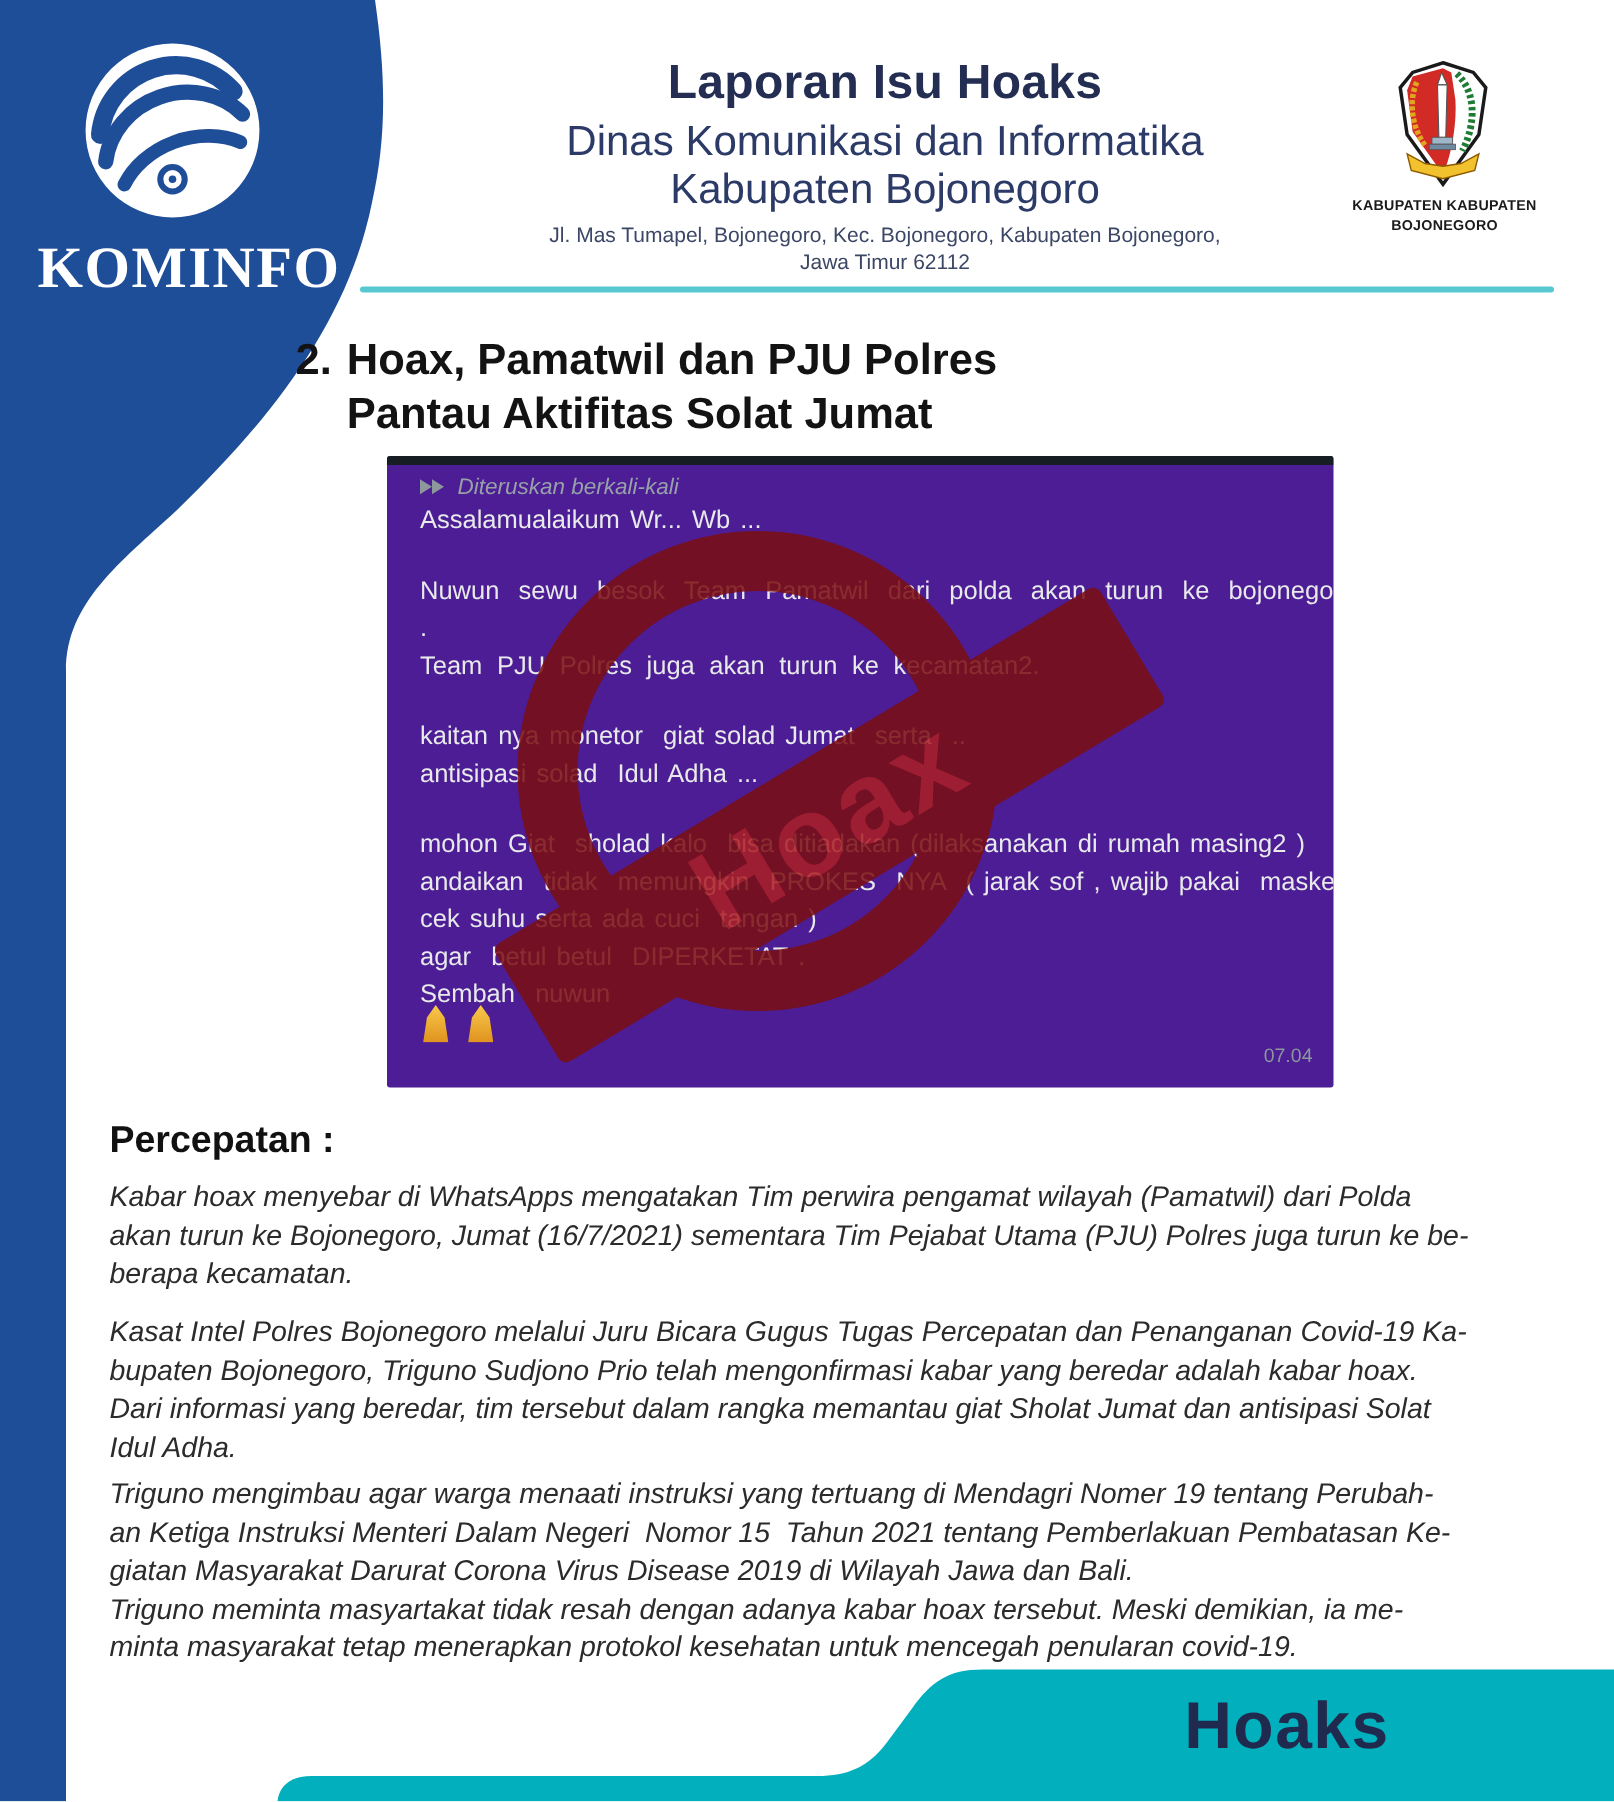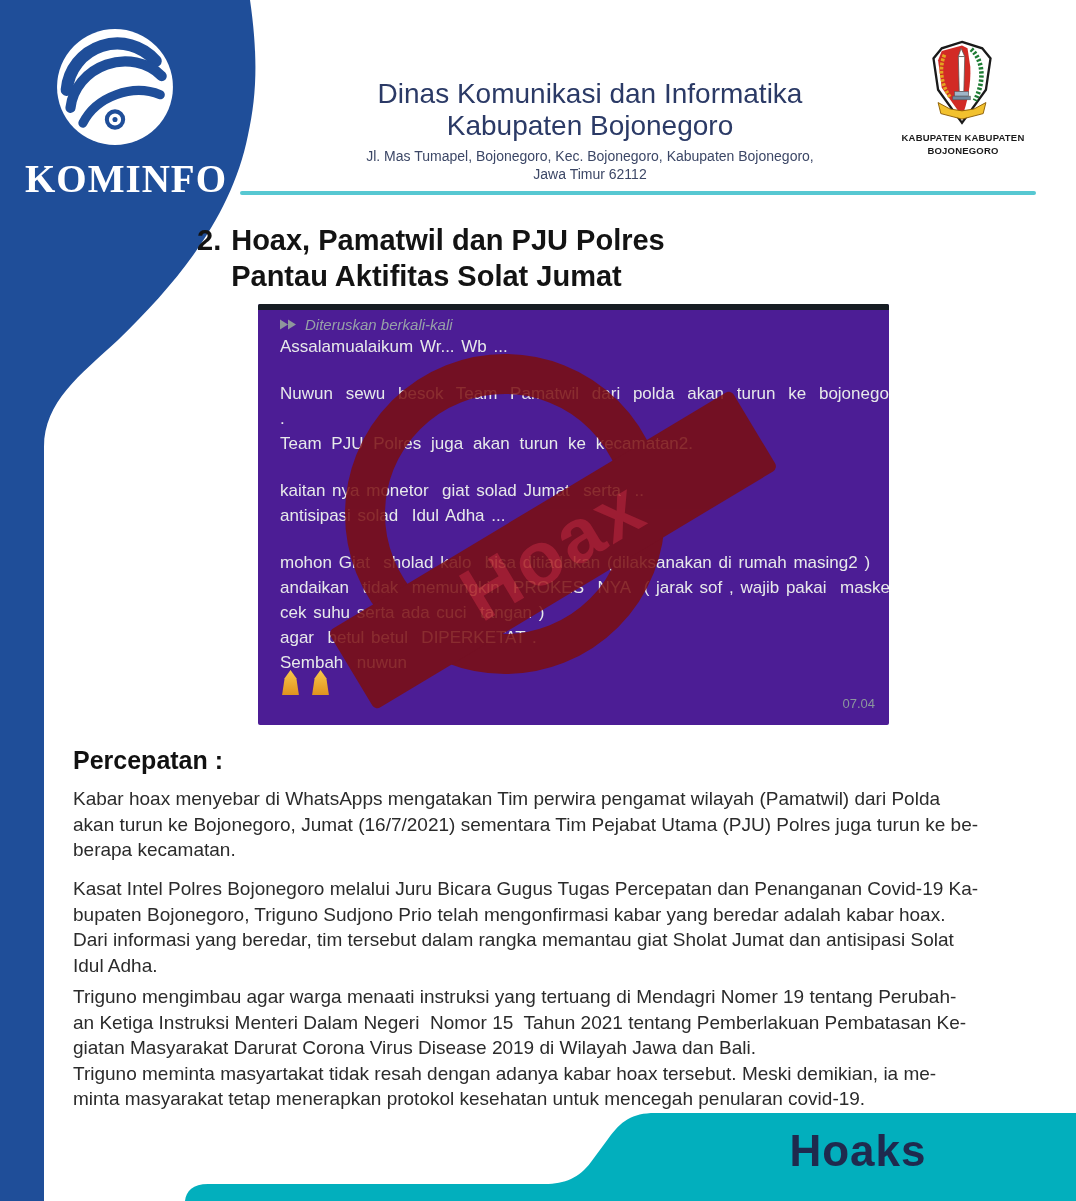--- a/index.html
+++ b/index.html
@@ -44,21 +44,21 @@
   
   .stamp{position:absolute;left:0;top:0;width:100%;height:100%;opacity:.86;pointer-events:none;}
   .stamp-ring{position:absolute;left:87px;top:50px;width:320px;height:320px;border:40px solid #7b0e11;border-radius:50%;box-sizing:border-box;}
   .stamp-band{position:absolute;left:60px;top:200px;width:470px;height:92px;background:#7b0e11;border-radius:6px;
         transform:rotate(-31deg);display:flex;align-items:center;justify-content:center;}
   .stamp-text{font-size:76px;font-weight:800;color:#ab1e23;letter-spacing:3px;line-height:1;}
 
   
   .expl-heading{position:absolute;left:73px;top:746px;font-size:25px;font-weight:800;color:#111111;}
   .para{position:absolute;left:73px;color:#2b2b2b;font-size:19px;}
-  .para div{white-space:pre;line-height:25.5px;}
+  .para div{white-space:pre;line-height:25.5px;font-style:italic;}
   .p1{top:786px;} .p2{top:876px;} .p3{top:984px;}
 
   
   .hoaks-label{position:absolute;left:640px;top:1126px;width:436px;text-align:center;
         font-size:44px;font-weight:800;color:#1f2a4e;letter-spacing:1px;}
 </style>
 </head>
 <body>
 
 <div class="page">
@@ -74,20 +74,21 @@
       <path d="M14,46 A50,50 0 0 1 106,46" stroke-width="12"></path>
       <path d="M12,64 A52,48 0 0 1 107,62" stroke-width="10"></path>
       <path d="M19,82 A54,44 0 0 1 100,79" stroke-width="9"></path>
     </g>
     <circle cx="60" cy="90" r="10" fill="#ffffff"></circle>
     <circle cx="60" cy="90" r="8" fill="none" stroke="#1f4e99" stroke-width="4"></circle>
     <circle cx="60" cy="90" r="2.5" fill="#1f4e99"></circle>
   </svg>
   <div class="kominfo-wordmark">KOMINFO</div>
 
+  <div class="hdr hdr-title">Laporan Isu Hoaks</div>
   <div class="hdr hdr-sub1">Dinas Komunikasi dan Informatika</div>
   <div class="hdr hdr-sub2">Kabupaten Bojonegoro</div>
   <div class="hdr hdr-addr1">Jl. Mas Tumapel, Bojonegoro, Kec. Bojonegoro, Kabupaten Bojonegoro,</div>
   <div class="hdr hdr-addr2">Jawa Timur 62112</div>
   <div class="divider"></div>
 
   <svg class="crest" viewBox="0 0 80 100">
     <path d="M40,2 L62,9 L71,20 L66,54 L40,90 L14,54 L9,20 L18,9 Z" fill="#ffffff" stroke="#1a1a1a" stroke-width="2.5"></path>
     <path d="M40,6 L18,12 L14,22 L18,52 L40,83 C46,69 50,47 49,29 L46,9 Z" fill="#d22a25"></path>
     <path d="M50,10 C63,22 65,44 54,66" fill="none" stroke="#1e7c34" stroke-width="5" stroke-dasharray="2.5,2"></path>

